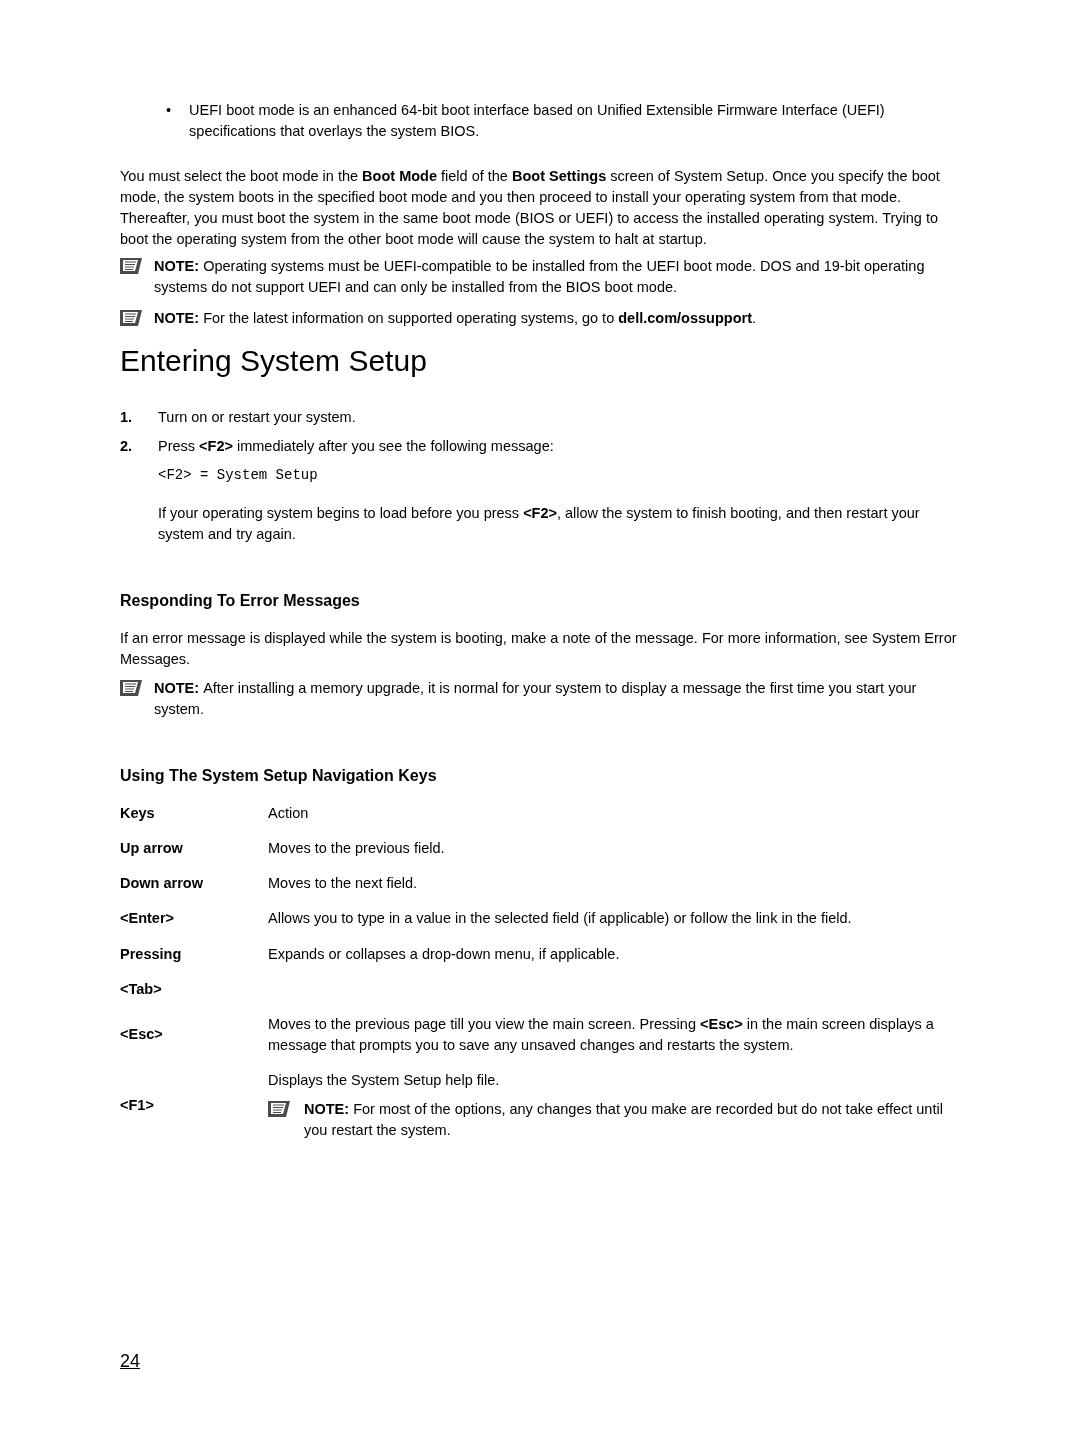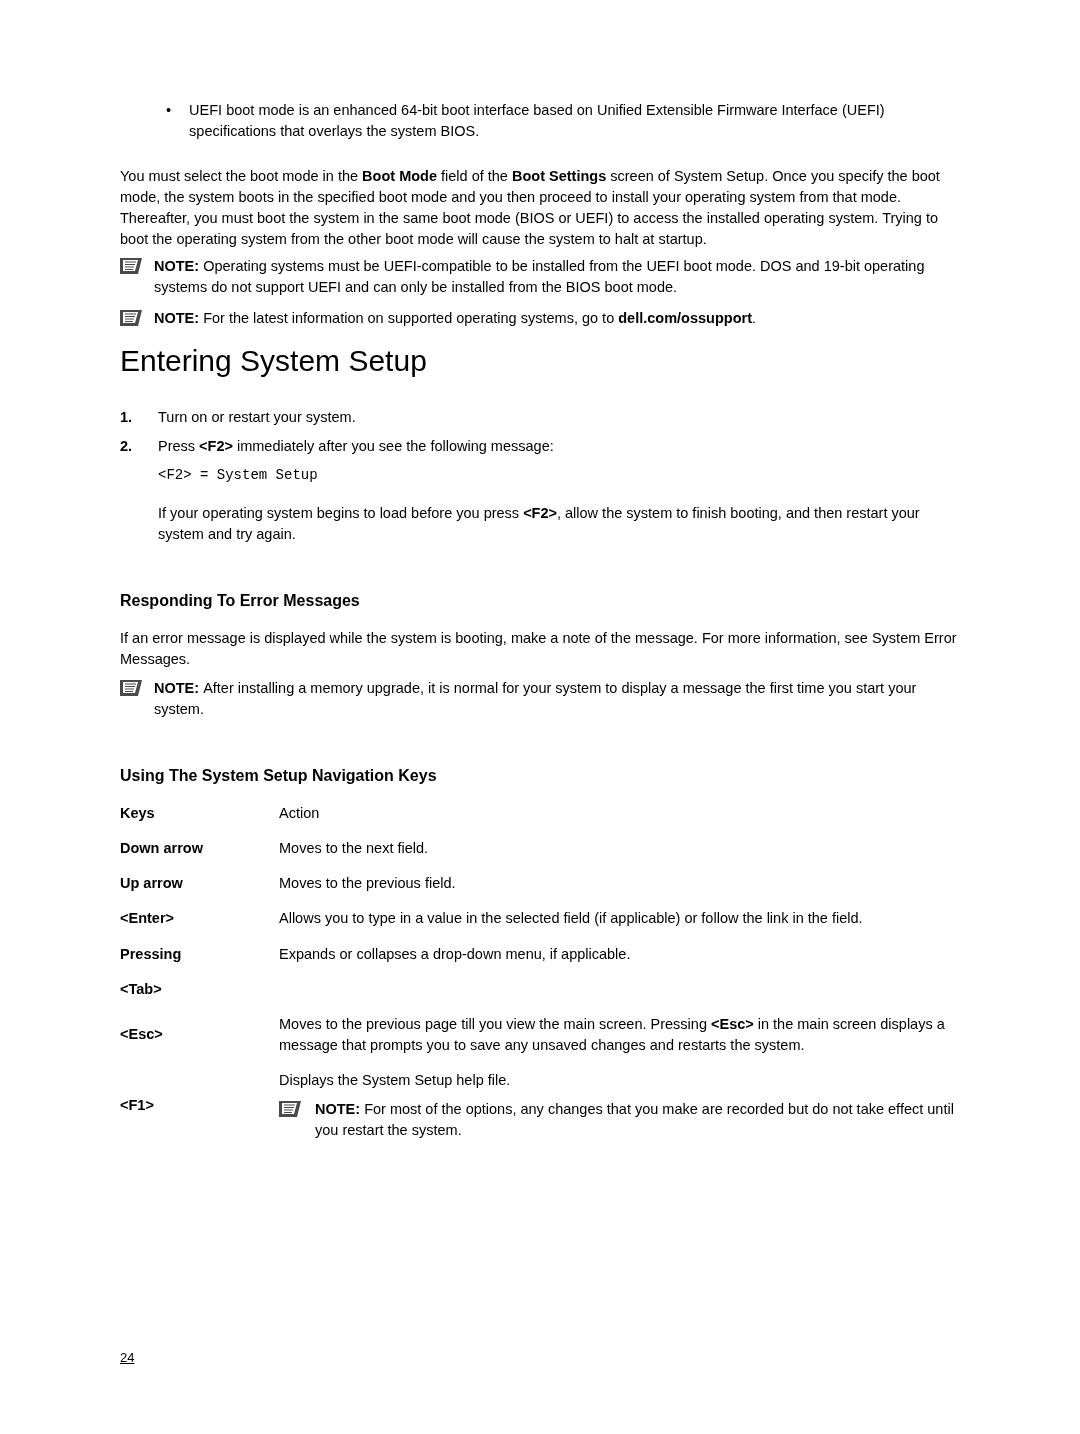--- a/index.html
+++ b/index.html
@@ -82,34 +82,33 @@
       margin-bottom: 14px;
       align-items: center;
     }
     .table-key {
       font-weight: bold;
       width: 148px;
       flex-shrink: 0;
     }
     .table-val {
       flex: 1;
-      margin-left: 11px;
     }
     .table-note {
       display: flex;
       margin-top: 8px;
     }
     .table-note .note-icon {
       margin-right: 14px;
     }
     .page-num {
       position: absolute;
-      bottom: 66px;
+      bottom: 60px;
       left: 120px;
-      font-size: 13px;
+      font-size: 18px;
       text-decoration: underline;
     }
     b {
       font-weight: bold;
     }
   </style>
 </head>
 <body>
 
 <div class="bullet-item">
@@ -188,26 +187,26 @@
 
 <h2>Using The System Setup Navigation Keys</h2>
 
 <div class="table">
   <div class="table-row">
     <div class="table-key">Keys</div>
     <div class="table-val" style="font-weight:normal;">Action</div>
   </div>
 
   <div class="table-row">
+    <div class="table-key">Up arrow</div>
+    <div class="table-val">Moves to the previous field.</div>
+  </div>
+  <div class="table-row">
     <div class="table-key">Down arrow</div>
     <div class="table-val">Moves to the next field.</div>
-  </div>
-  <div class="table-row">
-    <div class="table-key">Up arrow</div>
-    <div class="table-val">Moves to the previous field.</div>
   </div>
   <div class="table-row">
     <div class="table-key">&lt;Enter&gt;</div>
     <div class="table-val">Allows you to type in a value in the selected field (if applicable) or follow the link in the field.</div>
   </div>
   <div class="table-row">
     <div class="table-key">Pressing</div>
     <div class="table-val">Expands or collapses a drop-down menu, if applicable.</div>
   </div>
 

